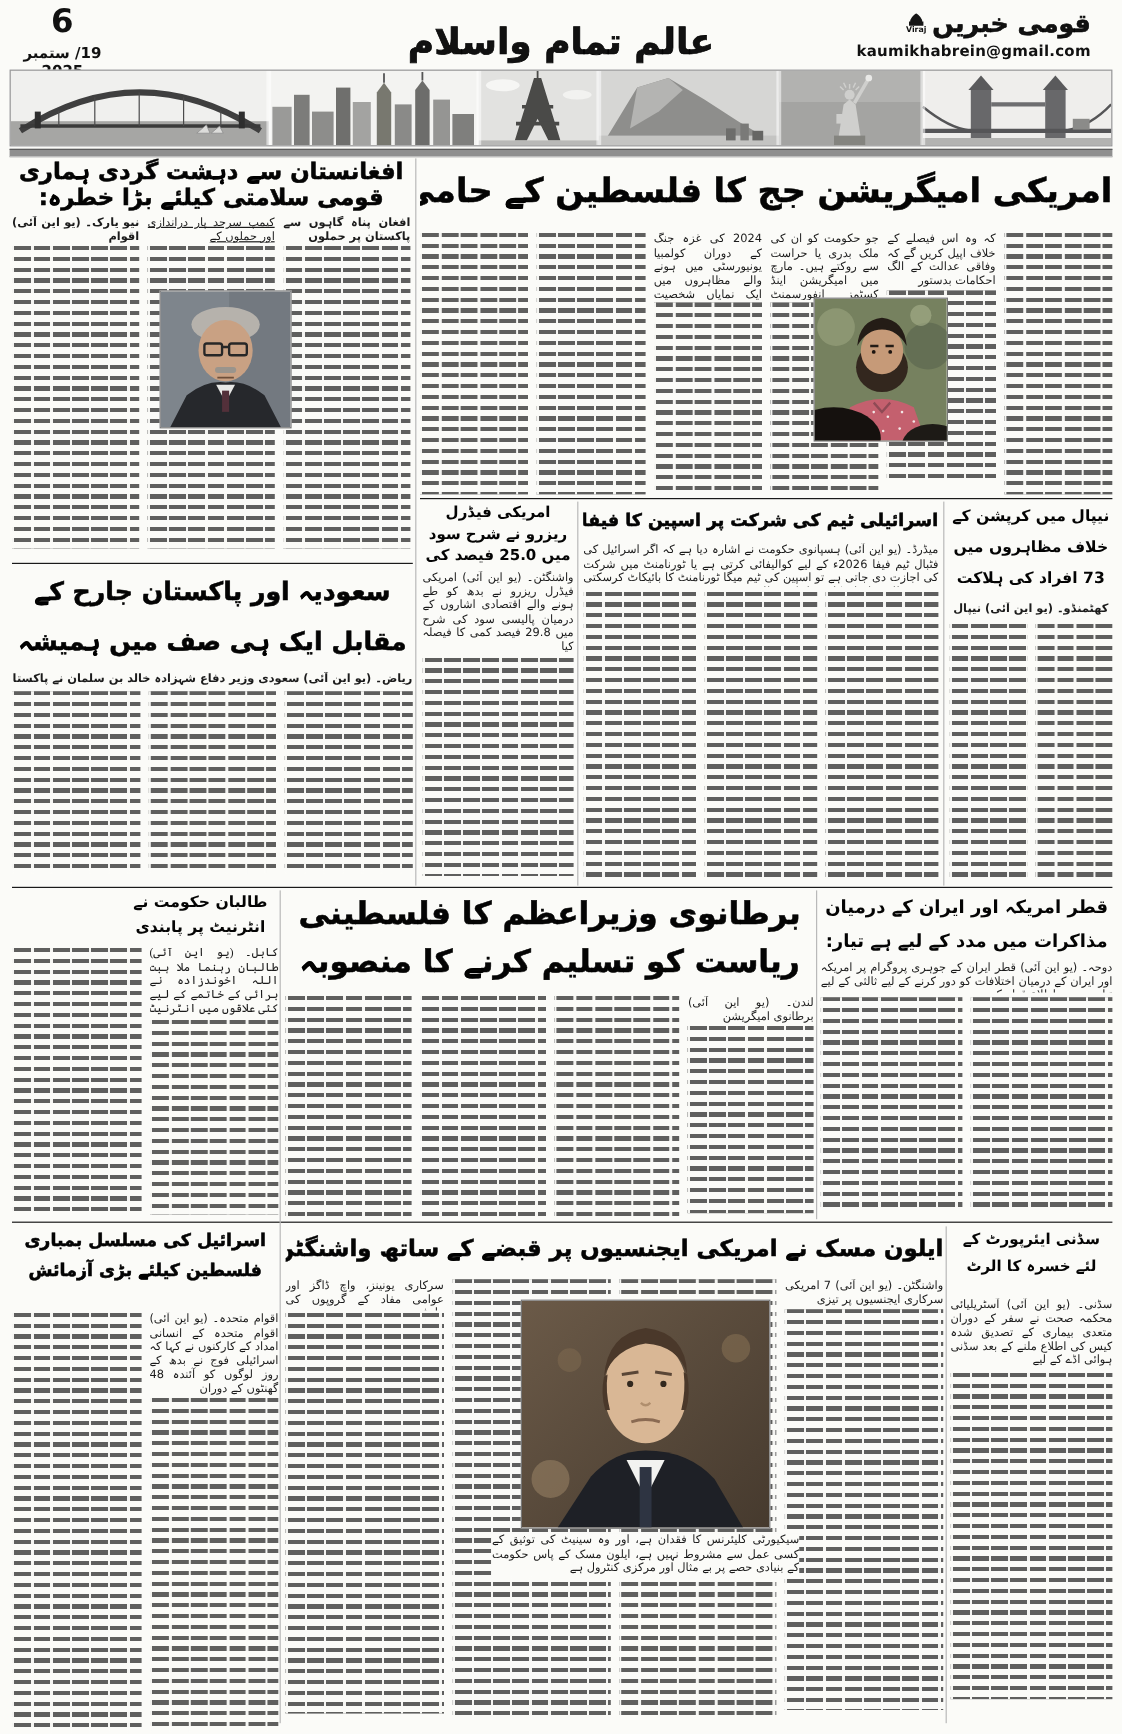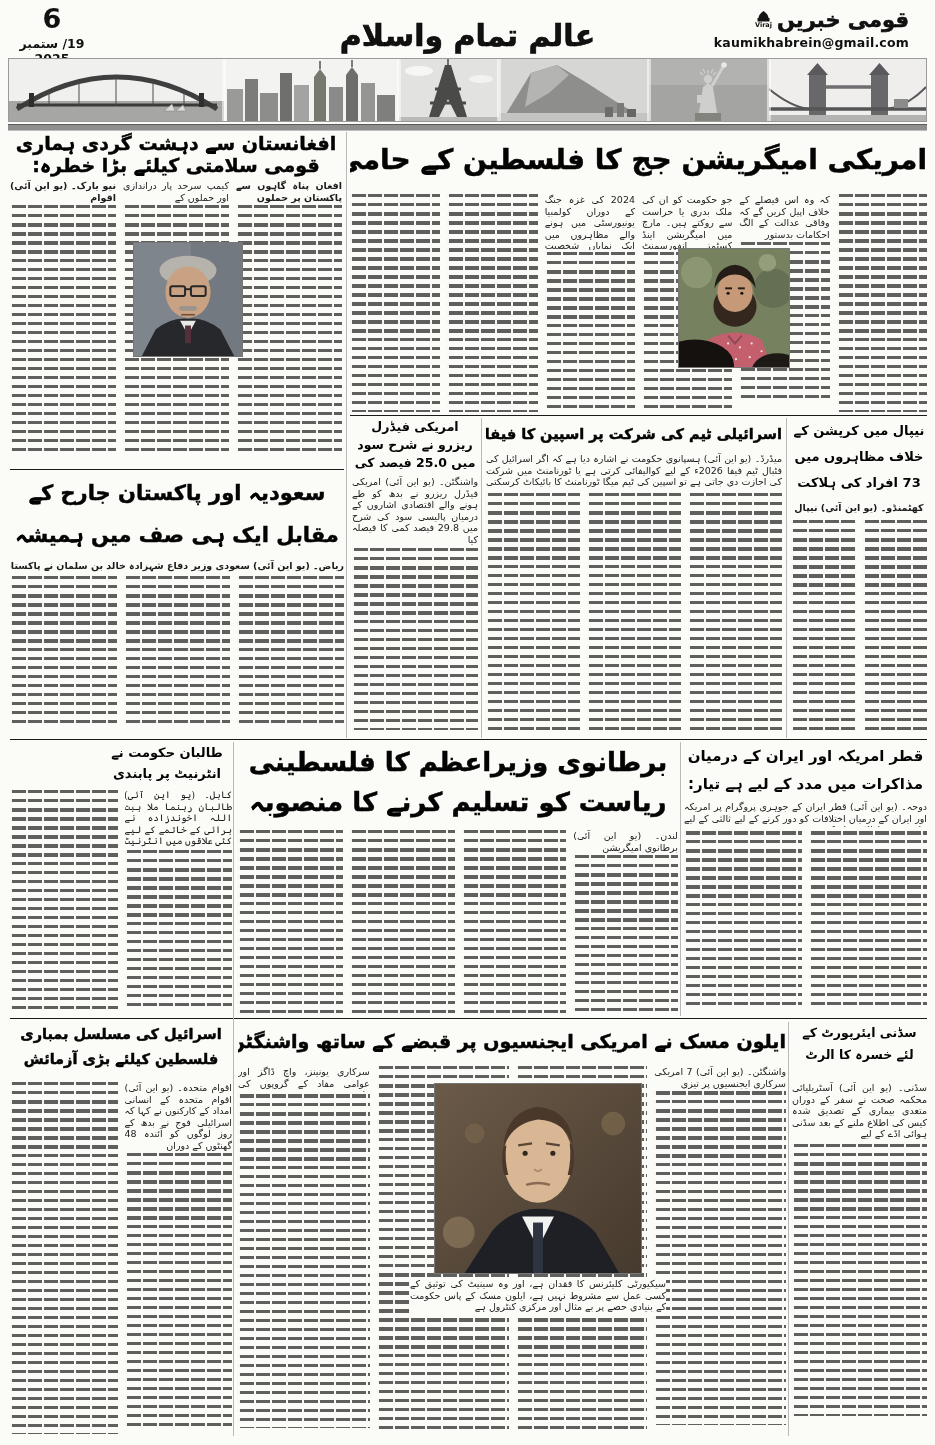--- a/index.html
+++ b/index.html
@@ -148,21 +148,21 @@
   <div class="vrule" style="left:788px;top:1022px;height:414px;"></div>
 
   <div class="abs" style="left:10px;top:132px;width:332px;height:336px;">
     <div class="hl heavy" style="font-size:19px;height:46px;line-height:22px;">افغانستان سے دہشت گردی ہماری قومی سلامتی کیلئے بڑا خطرہ: پاکستان</div>
     <div class="cols" style="height:288px;margin-top:2px;">
       <div class="col">
         <div class="body-ur dl" style="max-height:34px;">افغان پناہ گاہوں سے پاکستان پر حملوں</div>
         <div class="tf" style="height:252px;"></div>
       </div>
       <div class="col">
-        <div class="body-ur" style="max-height:34px;">کیمپ سرحد پار دراندازی اور حملوں کے</div>
+        <div class="body-ur" style="max-height:34px;text-decoration:underline;">کیمپ سرحد پار دراندازی اور حملوں کے</div>
         <div class="tf" style="height:252px;"></div>
       </div>
       <div class="col">
         <div class="body-ur dl" style="max-height:34px;">نیو یارک۔ (یو این آئی) اقوام</div>
         <div class="tf" style="height:252px;"></div>
       </div>
     </div>
     <div class="photo" style="left:123px;top:110px;width:110px;height:115px;">
       <svg viewBox="0 0 110 115" preserveAspectRatio="none">
         <rect width="110" height="115" fill="#7e858c"></rect>
@@ -330,21 +330,21 @@
           <div class="tf" style="height:100%;"></div>
         </div>
       <div class="col">
           <div class="tf" style="height:100%;"></div>
         </div>
     </div>
   </div>
 
   <div class="abs" style="left:10px;top:1022px;width:222px;height:414px;">
     <div class="hl heavy" style="font-size:14.5px;height:52px;line-height:25px;">اسرائیل کی مسلسل بمباری فلسطین کیلئے بڑی آزمائش</div>
-    <div class="cols" style="height:352px;margin-top:8px;">
+    <div class="cols" style="height:352px;margin-top:20px;">
       <div class="col">
         <div class="body-ur" style="max-height:70px;">اقوام متحدہ۔ (یو این آئی) اقوام متحدہ کے انسانی امداد کے کارکنوں نے کہا کہ اسرائیلی فوج نے بدھ کے روز لوگوں کو آئندہ 48 گھنٹوں کے دوران</div>
         <div class="tf" style="height:278px;"></div>
       </div>
       <div class="col">
           <div class="tf" style="height:100%;"></div>
         </div>
     </div>
   </div>
 

